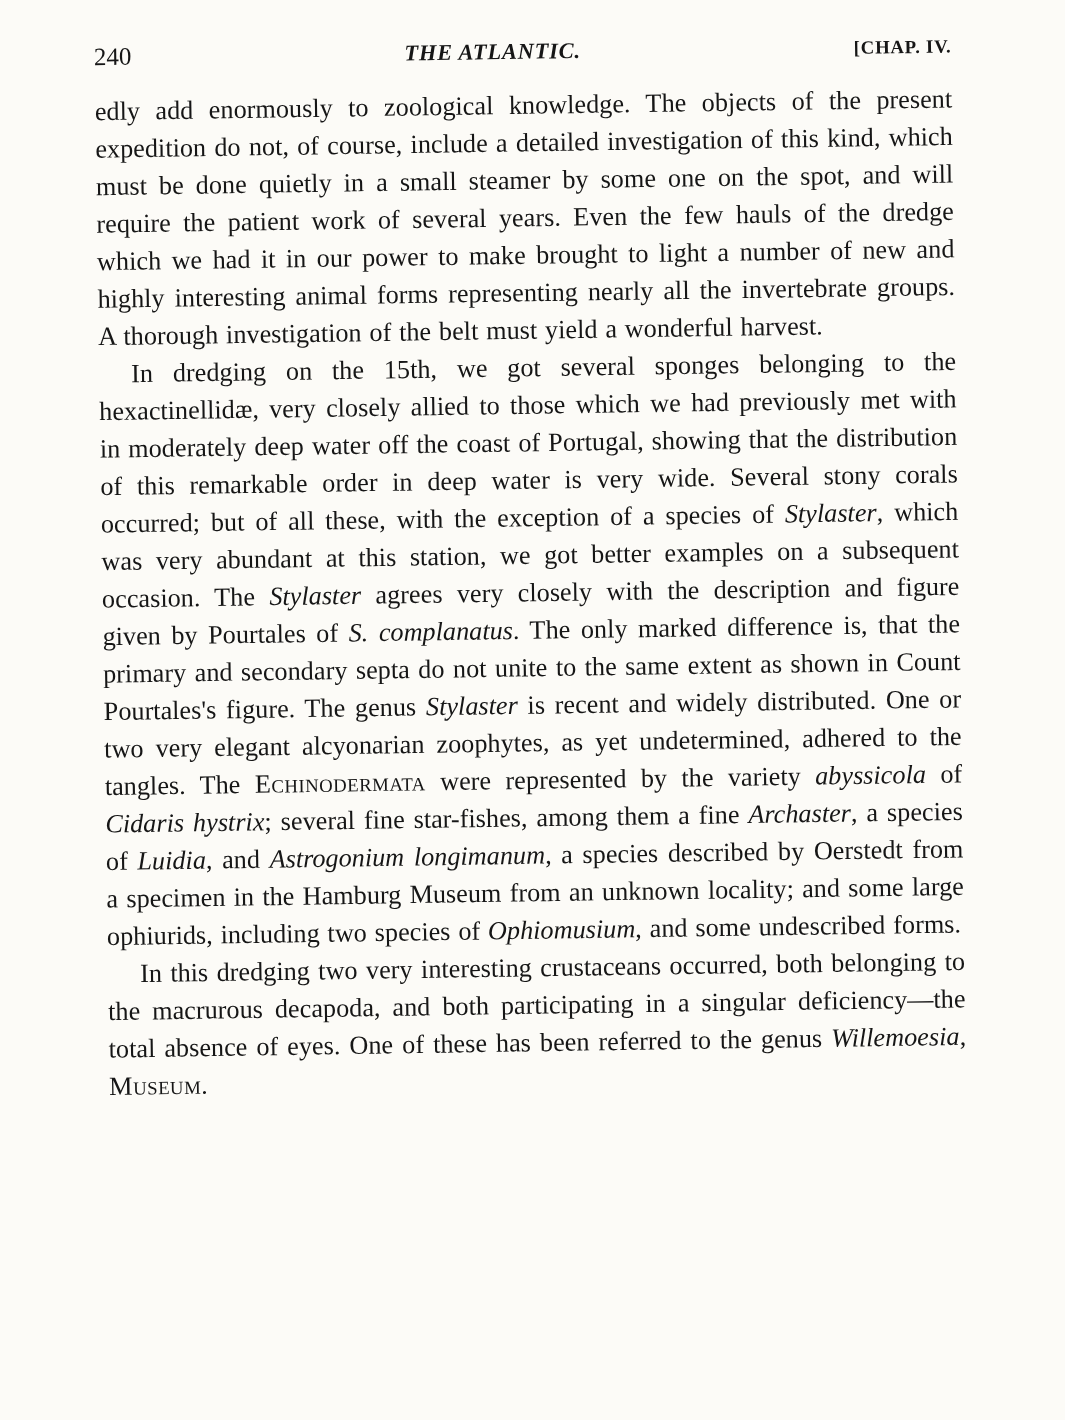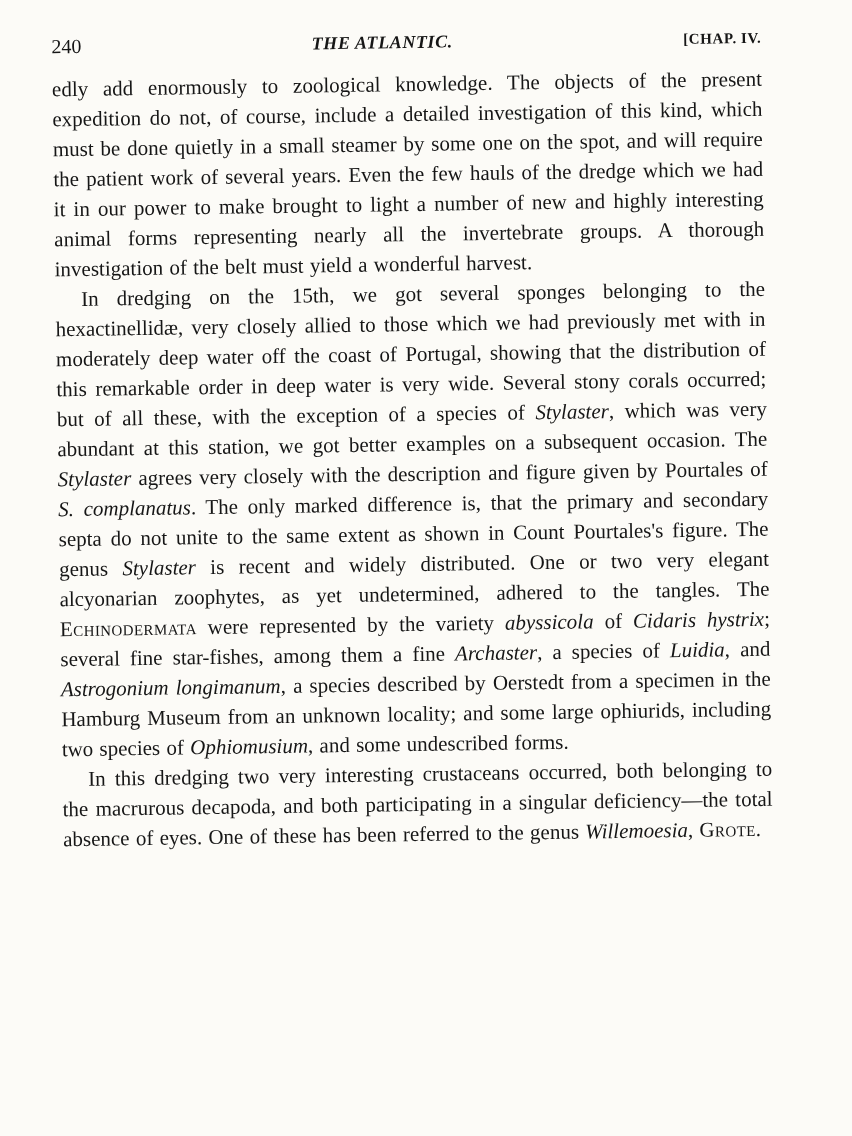--- a/index.html
+++ b/index.html
@@ -4,21 +4,21 @@
 <style>
   html, body { margin: 0; padding: 0; }
   body {
     width: 852px; height: 1136px;
     background: var(--paper, #fcfbf7);
     overflow: hidden;
   }
   .page {
     width: 852px; height: 1136px;
     box-sizing: border-box;
-    padding: 30px 86px 0 56px;
+    padding: 30px 86px 0 80px;
     font-family: "Liberation Serif", "DejaVu Serif", serif;
     color: var(--ink, #161616);
   }
   .scan {
     transform: rotate(-0.85deg);
     transform-origin: 50% 40%;
   }
   .running-head {
     display: flex;
     align-items: baseline;
@@ -56,16 +56,16 @@
 <div class="page">
   <div class="scan">
     <header class="running-head">
       <span class="pageno">240</span>
       <span class="title">THE ATLANTIC.</span>
       <span class="chap">[CHAP. IV.</span>
     </header>
     <main class="body-text">
         <p class=""><span>edly add enormously to zoological knowledge. The objects of the present expedition do not, of course, include a detailed investigation of this kind, which must be done quietly in a small steamer by some one on the spot, and will require the patient work of several years. Even the few hauls of the dredge which we had it in our power to make brought to light a number of new and highly interesting animal forms representing nearly all the invertebrate groups. A thorough investigation of the belt must yield a wonderful harvest.</span></p>
         <p class="indent"><span>In dredging on the 15th, we got several sponges belonging to the hexactinellidæ, very closely allied to those which we had previously met with in moderately deep water off the coast of Portugal, showing that the distribution of this remarkable order in deep water is very wide. Several stony corals occurred; but of all these, with the exception of a species of </span><span class="it">Stylaster</span><span>, which was very abundant at this station, we got better examples on a subsequent occasion. The </span><span class="it">Stylaster</span><span> agrees very closely with the description and figure given by Pourtales of </span><span class="it">S. complanatus</span><span>. The only marked difference is, that the primary and secondary septa do not unite to the same extent as shown in Count Pourtales's figure. The genus </span><span class="it">Stylaster</span><span> is recent and widely distributed. One or two very elegant alcyonarian zoophytes, as yet undetermined, adhered to the tangles. The </span><span class="sc">Echinodermata</span><span> were represented by the variety </span><span class="it">abyssicola</span><span> of </span><span class="it">Cidaris hystrix</span><span>; several fine star-fishes, among them a fine </span><span class="it">Archaster</span><span>, a species of </span><span class="it">Luidia</span><span>, and </span><span class="it">Astrogonium longimanum</span><span>, a species described by Oerstedt from a specimen in the Hamburg Museum from an unknown locality; and some large ophiurids, including two species of </span><span class="it">Ophiomusium</span><span>, and some undescribed forms.</span></p>
-        <p class="indent"><span>In this dredging two very interesting crustaceans occurred, both belonging to the macrurous decapoda, and both participating in a singular deficiency—the total absence of eyes. One of these has been referred to the genus </span><span class="it">Willemoesia</span><span>, </span><span class="sc">Grote</span><span>.</span></p>
+        <p class="indent"><span>In this dredging two very interesting crustaceans occurred, both belonging to the macrurous decapoda, and both participating in a singular deficiency—the total absence of eyes. One of these has been referred to the genus </span><span class="it">Willemoesia</span><span>, </span><span class="sc">Museum</span><span>.</span></p>
       </main>
   </div>
 </div>
 
 </body></html>

